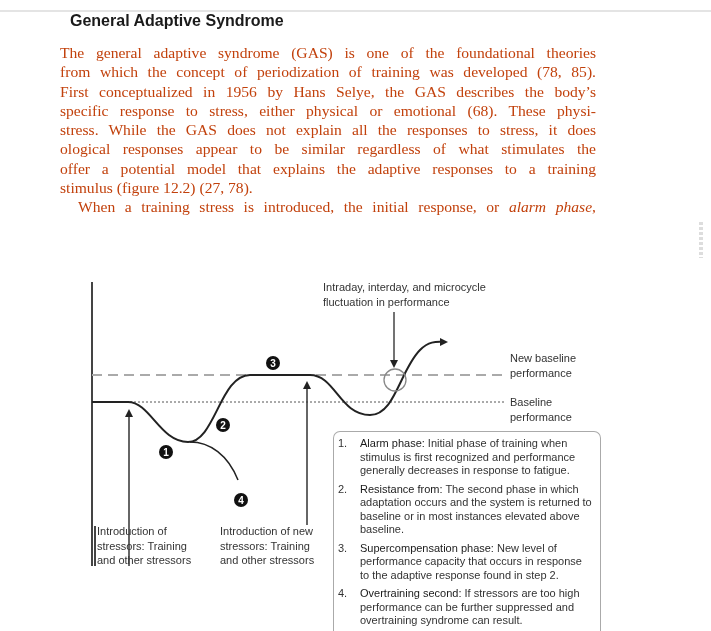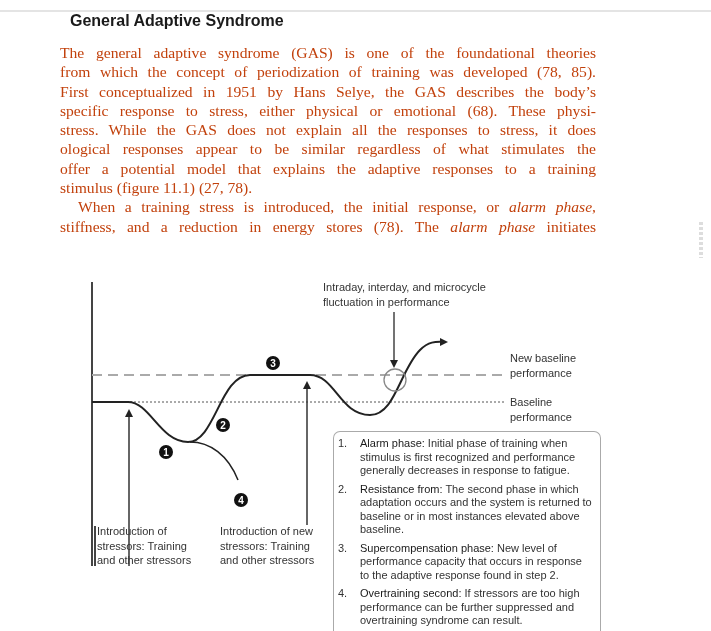--- a/index.html
+++ b/index.html
@@ -22,28 +22,27 @@
 </head>
 <body>
 
 <div class="topbar"></div>
 
 <h2 class="heading">General Adaptive Syndrome</h2>
 
 <div class="body-text">
   <p>The general adaptive syndrome (GAS) is one of the foundational theories</p>
   <p>from which the concept of periodization of training was developed (78, 85).</p>
-  <p>First conceptualized in 1951 by Hans Selye, the GAS describes the body’s</p>
+  <p>First conceptualized in 1956 by Hans Selye, the GAS describes the body’s</p>
   <p>specific response to stress, either physical or emotional (68). These physi-</p>
   <p>stress. While the GAS does not explain all the responses to stress, it does</p>
   <p>ological responses appear to be similar regardless of what stimulates the</p>
   <p>offer a potential model that explains the adaptive responses to a training</p>
-  <p class="last">stimulus (figure 11.1) (27, 78).</p>
+  <p class="last">stimulus (figure 12.2) (27, 78).</p>
   <p class="indent"><span>When a training stress is introduced, the initial response, or </span><em>alarm phase</em><span>,</span></p>
-  <p><span>stiffness, and a reduction in energy stores (78). The </span><em>alarm phase</em><span> initiates</span></p>
 </div>
 
 <div class="side-mark"></div>
 
 <svg class="fig" width="711" height="361" viewBox="0 0 711 361">
   <defs>
     <marker id="ah" markerWidth="8" markerHeight="8" refX="6" refY="4" orient="auto" markerUnits="userSpaceOnUse">
       <path d="M0,0 L8,4 L0,8 Z" fill="#222"></path>
     </marker>
   </defs>

